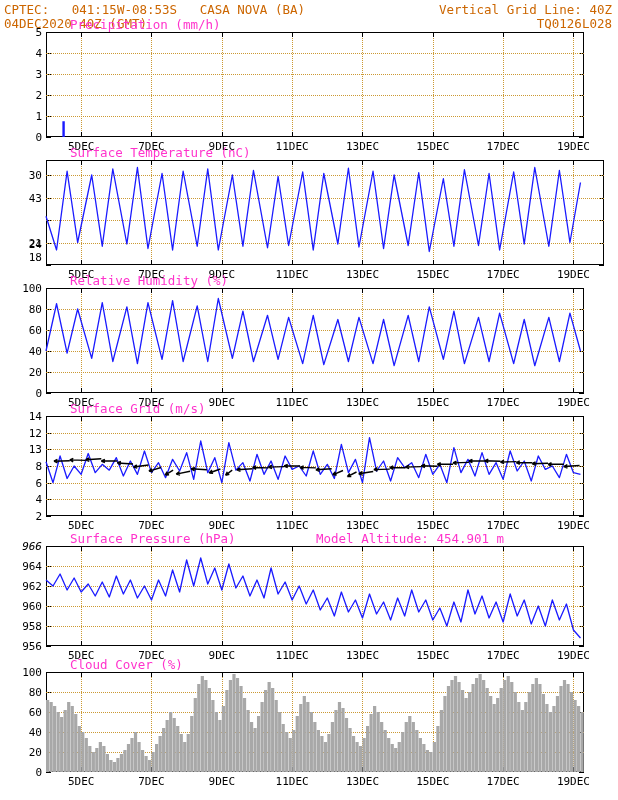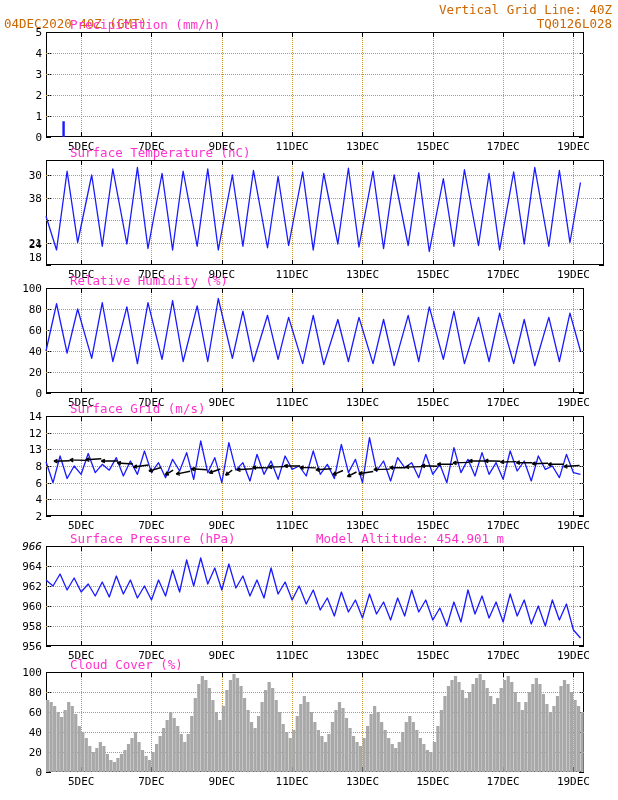--- a/index.html
+++ b/index.html
@@ -20,20 +20,21 @@
   .tickYr{position:absolute;right:0;width:5px;height:1px;background:#000;}
   .tickX{position:absolute;bottom:0;width:1px;height:5px;background:#000;}
   .tickXt{position:absolute;top:0;width:1px;height:5px;background:#000;}
   svg.series{position:absolute;left:0;top:0;overflow:visible;}
   .vgrid{position:absolute;top:0;bottom:0;width:1px;border-left:1px dotted #cc9933;}
 </style>
 </head>
 <body>
 
 <div id="root">
+  <div class="hdr l1">CPTEC:   041:15W-08:53S   CASA NOVA (BA)</div>
   <div class="hdr l2">04DEC2020 40Z (GMT)</div>
   <div class="hdr r1">Vertical Grid Line: 40Z</div>
   <div class="hdr r2">TQ0126L028</div>
 
   <div id="panels">
       <div class="panel" style="top: 32px; height: 105px;">
         <div class="plotbox"></div>
         <div class="ptitle" style="top: -15px;">Precipitation (mm/h)</div>
         <div class="tickY" style="top: 105px;"></div>
         <div class="tickYr" style="top: 105px;"></div>
@@ -100,21 +101,21 @@
         <div class="tickYr" style="top: 105px;"></div>
         <div class="ylab" style="top: 97px;">18</div>
         <div class="tickY" style="top: 82.5px;"></div>
         <div class="tickYr" style="top: 82.5px;"></div>
         <div class="ylab" style="top: 82.5px;">21</div>
         <div class="tickY" style="top: 60px;"></div>
         <div class="tickYr" style="top: 60px;"></div>
         <div class="ylab" style="top: 60px; margin-top: 24px;">24</div>
         <div class="tickY" style="top: 37.5px;"></div>
         <div class="tickYr" style="top: 37.5px;"></div>
-        <div class="ylab" style="top: 37.5px;">38</div>
+        <div class="ylab" style="top: 37.5px;">43</div>
         <div class="tickY" style="top: 15px;"></div>
         <div class="tickYr" style="top: 15px;"></div>
         <div class="ylab" style="top: 15px;">30</div>
         <div class="vgrid" style="left: 35.1634px;"></div>
         <div class="tickX" style="left: 35.1634px;"></div>
         <div class="tickXt" style="left: 35.1634px;"></div>
         <div class="xlab" style="left: 35.1634px;">5DEC</div>
         <div class="vgrid" style="left: 105.49px;"></div>
         <div class="tickX" style="left: 105.49px;"></div>
         <div class="tickXt" style="left: 105.49px;"></div>

